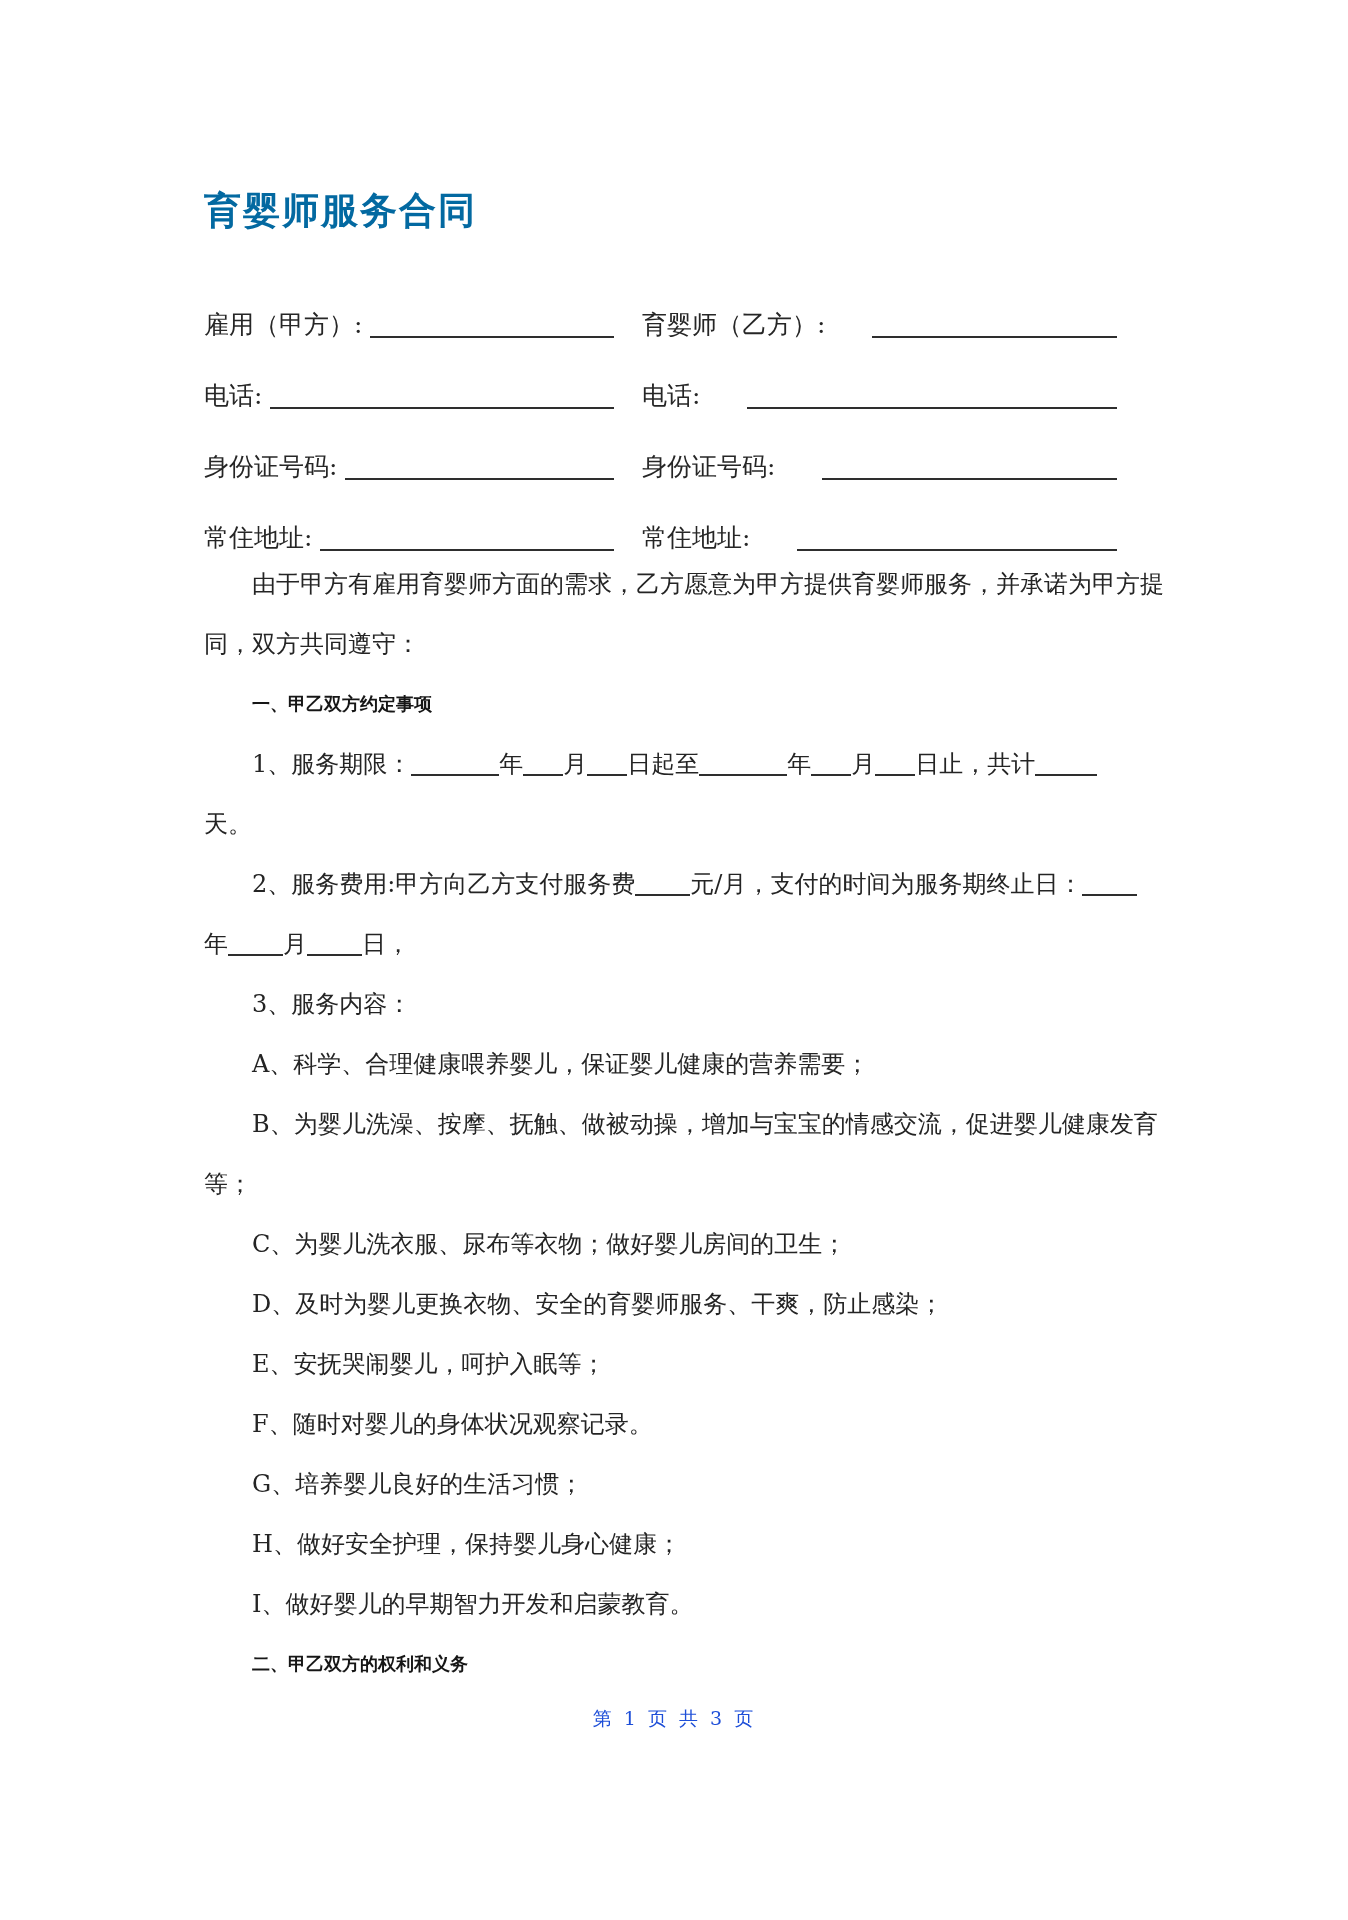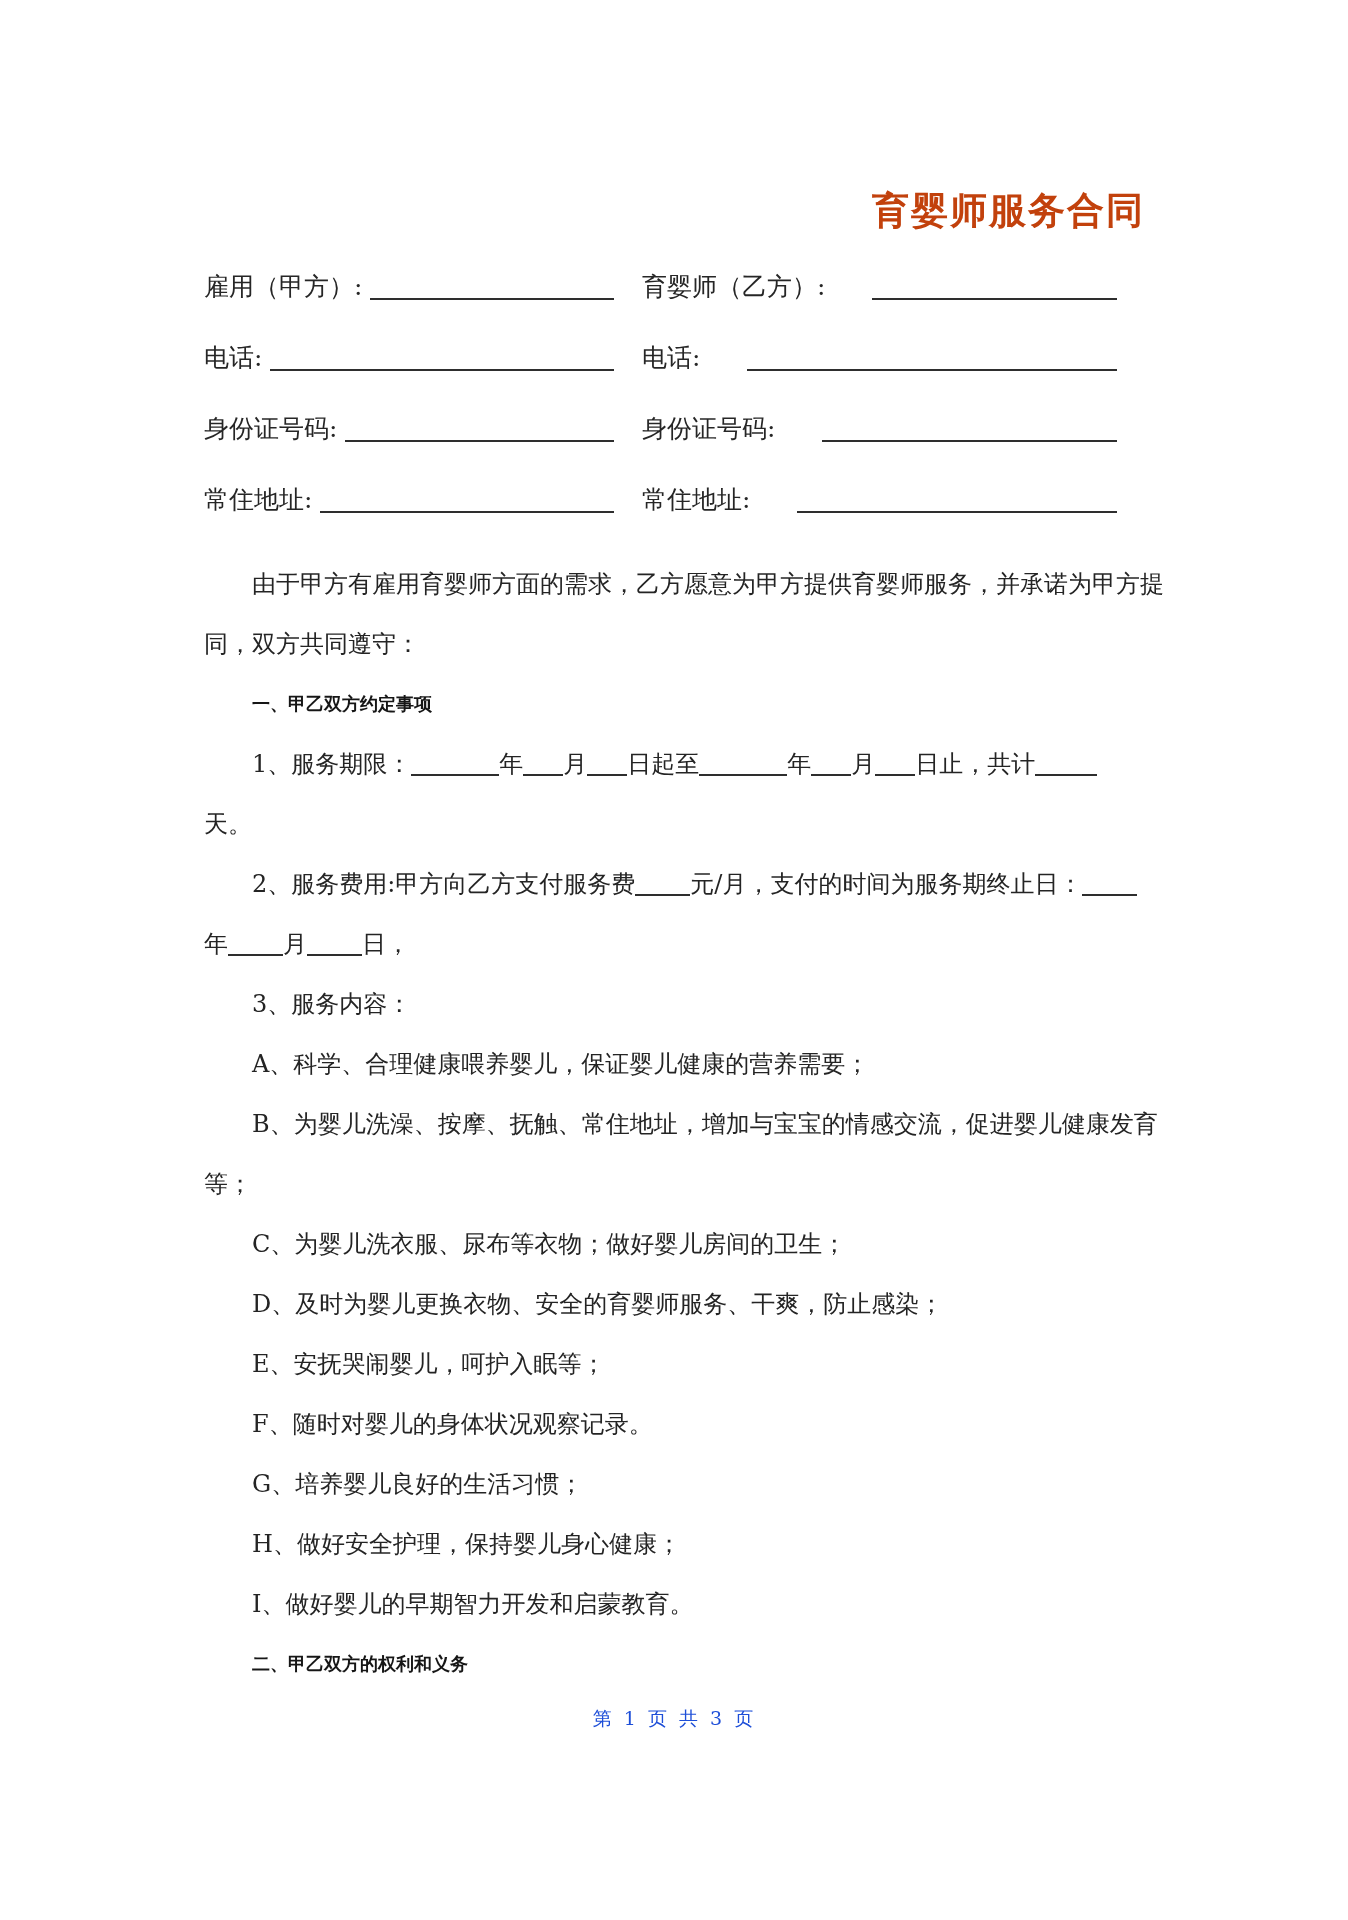--- a/index.html
+++ b/index.html
@@ -12,33 +12,33 @@
     width: 1348px;
     height: 1920px;
     background: #ffffff;
     box-sizing: border-box;
     padding: 175px 203px 0 204px;
     font-family: "DejaVu Serif", "Liberation Serif", serif;
     color: #262626;
     overflow: hidden;
   }
   .title {
-    text-align: right;
+    text-align: left;
     font-size: 37px;
     font-weight: bold;
     line-height: 70px;
-    color: #c2410c;
+    color: #0369a1;
     letter-spacing: 2px;
   }
   
   .form-section { margin-top: 25px; }
   .form-row {
     display: flex;
     height: 71px;
-    align-items: flex-start;
+    align-items: flex-end;
     font-size: 25px;
   }
   .form-col {
     display: flex;
     align-items: baseline;
   }
   .form-col.left  { width: 410px; margin-right: 28px; }
   .form-col.right { width: 475px; gap: 39px; }
   .form-label { white-space: nowrap; }
   .form-blank {
@@ -123,21 +123,21 @@
   <div class="doc-body">
       <div class="line indent"><span>由于甲方有雇用育婴师方面的需求，乙方愿意为甲方提供育婴师服务，并承诺为甲方提</span></div>
       <div class="line"><span>同，双方共同遵守：</span></div>
       <div class="line indent bold"><span>一、甲乙双方约定事项</span></div>
       <div class="line indent"><span>1、服务期限：</span><span class="blank-inline" style="width: 88px;"></span><span>年</span><span class="blank-inline" style="width: 40px;"></span><span>月</span><span class="blank-inline" style="width: 40px;"></span><span>日起至</span><span class="blank-inline" style="width: 88px;"></span><span>年</span><span class="blank-inline" style="width: 40px;"></span><span>月</span><span class="blank-inline" style="width: 40px;"></span><span>日止，共计</span><span class="blank-inline" style="width: 62px;"></span></div>
       <div class="line"><span>天。</span></div>
       <div class="line indent"><span>2、服务费用:甲方向乙方支付服务费</span><span class="blank-inline" style="width: 55px;"></span><span>元/月，支付的时间为服务期终止日：</span><span class="blank-inline" style="width: 55px;"></span></div>
       <div class="line"><span>年</span><span class="blank-inline" style="width: 55px;"></span><span>月</span><span class="blank-inline" style="width: 55px;"></span><span>日，</span></div>
       <div class="line indent"><span>3、服务内容：</span></div>
       <div class="line indent"><span>A、科学、合理健康喂养婴儿，保证婴儿健康的营养需要；</span></div>
-      <div class="line indent"><span>B、为婴儿洗澡、按摩、抚触、常住地址，增加与宝宝的情感交流，促进婴儿健康发育</span></div>
+      <div class="line indent"><span>B、为婴儿洗澡、按摩、抚触、做被动操，增加与宝宝的情感交流，促进婴儿健康发育</span></div>
       <div class="line"><span>等；</span></div>
       <div class="line indent"><span>C、为婴儿洗衣服、尿布等衣物；做好婴儿房间的卫生；</span></div>
       <div class="line indent"><span>D、及时为婴儿更换衣物、安全的育婴师服务、干爽，防止感染；</span></div>
       <div class="line indent"><span>E、安抚哭闹婴儿，呵护入眠等；</span></div>
       <div class="line indent"><span>F、随时对婴儿的身体状况观察记录。</span></div>
       <div class="line indent"><span>G、培养婴儿良好的生活习惯；</span></div>
       <div class="line indent"><span>H、做好安全护理，保持婴儿身心健康；</span></div>
       <div class="line indent"><span>I、做好婴儿的早期智力开发和启蒙教育。</span></div>
       <div class="line indent bold"><span>二、甲乙双方的权利和义务</span></div>
     </div>

